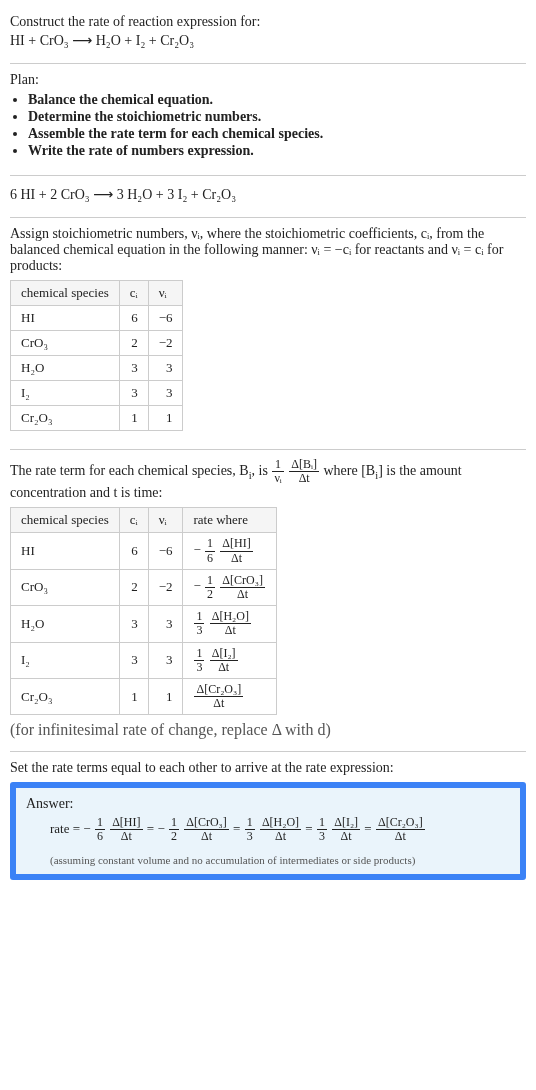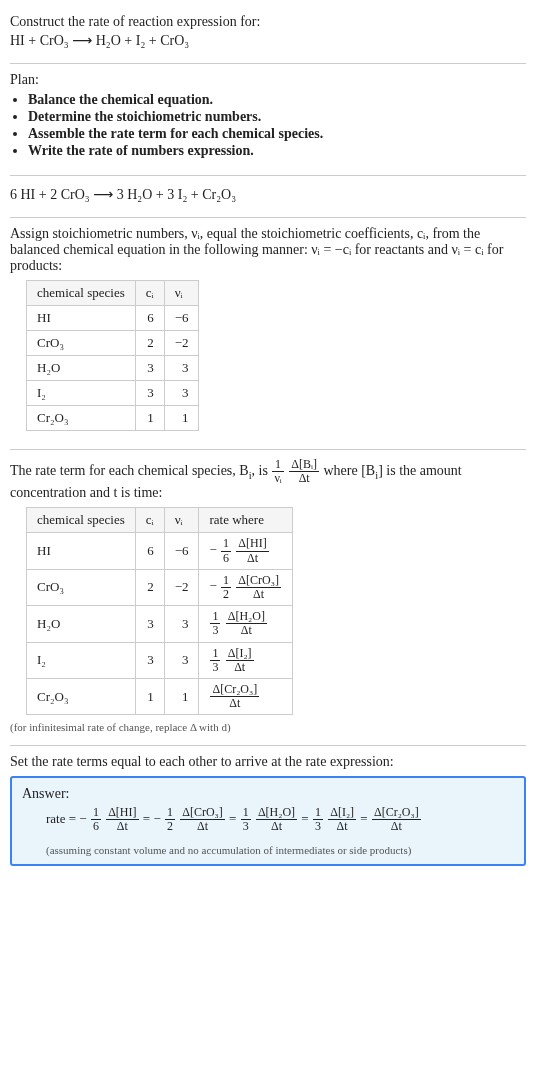--- a/index.html
+++ b/index.html
@@ -12,39 +12,39 @@
   padding: 8px 10px;
 }
 .section { padding: 6px 0 10px 0; }
 hr.sep { border: none; border-top: 1px solid #ccc; margin: 2px 0; }
 .eq-line { margin: 2px 0; }
 .sub { font-size: 0.75em; vertical-align: sub; }
 ul.bullets { list-style: disc; padding-left: 18px; margin: 4px 0; font-weight: bold; }
 ul.bullets li { margin: 1px 0; }
 table.stoich {
   border-collapse: collapse;
-  margin: 6px 16px;
+  margin: 6px 0;
   font-size: 13px;
 }
 table.stoich th, table.stoich td {
   border: 1px solid #ccc;
   padding: 4px 10px;
   text-align: left;
   vertical-align: middle;
 }
 table.stoich th {
   background: #f5f5f5;
   font-weight: normal;
 }
 table.stoich td.num { text-align: right; }
 table.stoich td.rate { text-align: left; white-space: nowrap; }
-.footnote { font-size: 11px; color: #555; margin-top: 2px; }
+.footnote { font-size: 16px; color: #555; margin-top: 2px; }
 .answer-box {
   background: #eaf4fb;
-  border: 2px solid #3b82f6;
+  border: 6px solid #3b82f6;
   border-radius: 3px;
   padding: 8px 10px;
   margin-top: 6px;
 }
 .answer-box .ans-label { margin-bottom: 4px; }
 .answer-box .ans-eq { padding-left: 24px; font-size: 13px; }
 .answer-box .ans-note { font-size: 11px; color: #555; padding-left: 24px; margin-top: 10px; }
 .frac {
   display: inline-block;
   vertical-align: middle;
@@ -58,21 +58,21 @@
 .inline-mid { vertical-align: middle; }
 </style>
 </head>
 <body>
 
 <div class="section">
   <div>Construct the rate of reaction expression for:</div>
   <div class="eq-line">
     <span>HI + CrO₃</span>
     <span>⟶</span>
-    <span>H₂O + I₂ + CrO₃</span>
+    <span>H₂O + I₂ + Cr₂O₃</span>
   </div>
 </div>
 
 <hr class="sep">
 
 <div class="section">
   <div>Plan:</div>
   <ul class="bullets">
     <li>Balance the chemical equation.</li>
     <li>Determine the stoichiometric numbers.</li>
@@ -88,21 +88,21 @@
     <span>6 HI + 2 CrO₃</span>
     <span>⟶</span>
     <span>3 H₂O + 3 I₂ + Cr₂O₃</span>
   </div>
 </div>
 
 <hr class="sep">
 
 <div class="section">
   <div>
-    <span>Assign stoichiometric numbers, </span><span class="ital">νᵢ</span><span>, equal the stoichiometric coefficients, </span><span class="ital">cᵢ</span><span>, from the balanced chemical equation in the following manner: </span><span class="ital">νᵢ = −cᵢ</span><span> for reactants and </span><span class="ital">νᵢ = cᵢ</span><span> for products:</span>
+    <span>Assign stoichiometric numbers, </span><span class="ital">νᵢ</span><span>, where the stoichiometric coefficients, </span><span class="ital">cᵢ</span><span>, from the balanced chemical equation in the following manner: </span><span class="ital">νᵢ = −cᵢ</span><span> for reactants and </span><span class="ital">νᵢ = cᵢ</span><span> for products:</span>
   </div>
   <table class="stoich">
     <tbody>
         <tr>
       <th>chemical species</th>
       <th><span class="ital">cᵢ</span></th>
       <th><span class="ital">νᵢ</span></th>
     </tr>
     <tr>
           <td>HI</td>

